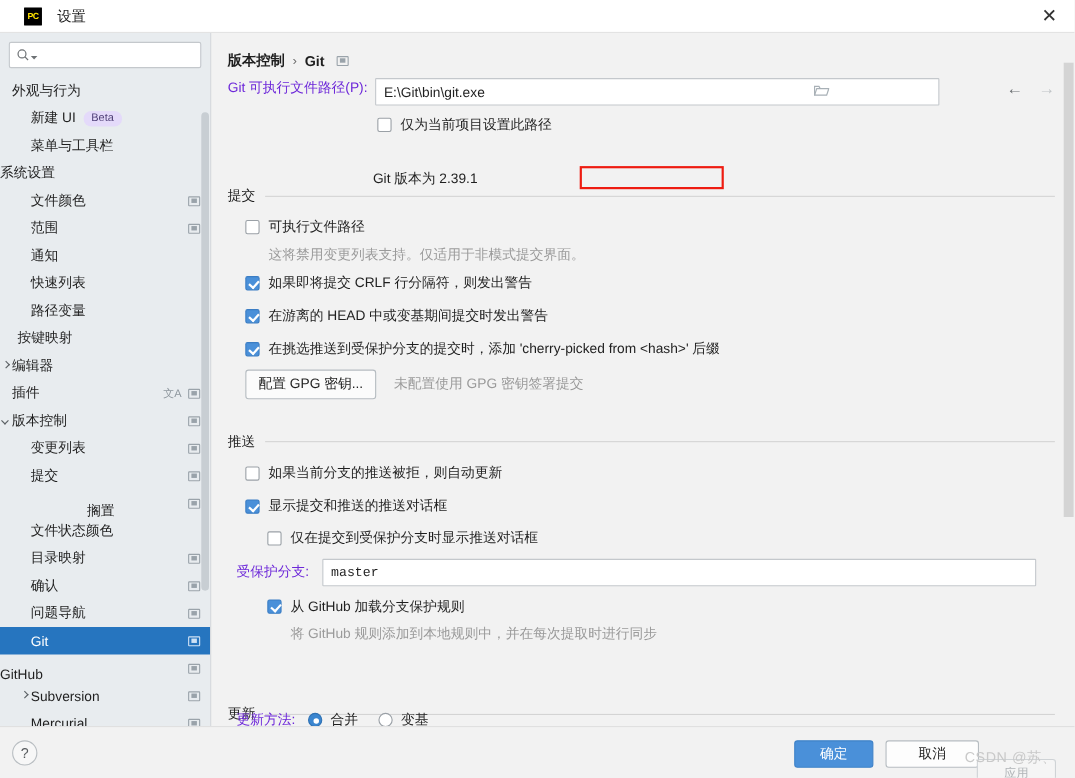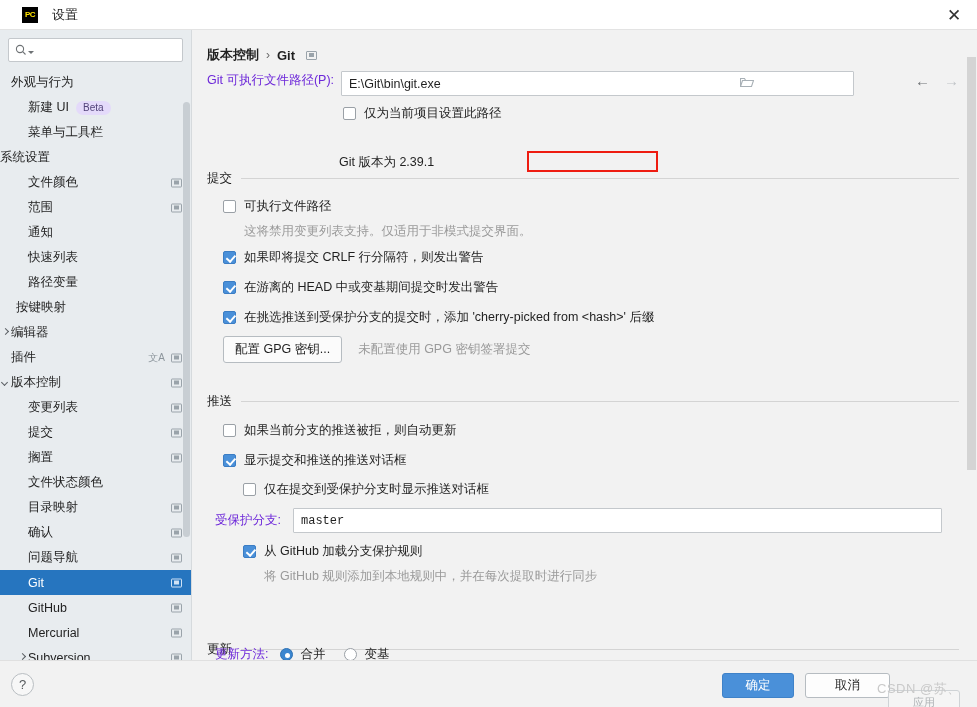--- a/index.html
+++ b/index.html
@@ -293,21 +293,21 @@
         <div class="node" style="padding-left: 28px;">
           <span class="arrow" style="margin-left: -11px;"></span>
           <span class="node-label">变更列表</span>
           <span class="mini-icon"></span>
         </div>
         <div class="node" style="padding-left: 28px;">
           <span class="arrow" style="margin-left: -11px;"></span>
           <span class="node-label">提交</span>
           <span class="mini-icon"></span>
         </div>
-        <div class="node" style="padding-left: 28px;">
+        <div class="node" style=" flex-direction: column;">
           <span class="arrow" style="margin-left: -11px;"></span>
           <span class="node-label">搁置</span>
           <span class="mini-icon"></span>
         </div>
         <div class="node" style="padding-left: 28px;">
           <span class="arrow" style="margin-left: -11px;"></span>
           <span class="node-label">文件状态颜色</span>
         </div>
         <div class="node" style="padding-left: 28px;">
           <span class="arrow" style="margin-left: -11px;"></span>
@@ -322,33 +322,33 @@
         <div class="node" style="padding-left: 28px;">
           <span class="arrow" style="margin-left: -11px;"></span>
           <span class="node-label">问题导航</span>
           <span class="mini-icon"></span>
         </div>
         <div class="node selected" style="padding-left: 28px;">
           <span class="arrow" style="margin-left: -11px;"></span>
           <span class="node-label">Git</span>
           <span class="mini-icon"></span>
         </div>
-        <div class="node" style="padding-left: 28px;">
+        <div class="node" style=" align-items: flex-end;">
           <span class="arrow" style="margin-left: -11px;"></span>
           <span class="node-label">GitHub</span>
-          <span class="mini-icon"></span>
-        </div>
-        <div class="node" style="padding-left: 28px;">
-          <span class="arrow" style="margin-left: -11px;"></span>
-          <span class="node-label">Mercurial</span>
           <span class="mini-icon"></span>
         </div>
         <div class="node" style="padding-left: 28px;">
           <span class="arrow right" style="margin-left: -11px;"></span>
           <span class="node-label">Subversion</span>
+          <span class="mini-icon"></span>
+        </div>
+        <div class="node" style="padding-left: 28px;">
+          <span class="arrow" style="margin-left: -11px;"></span>
+          <span class="node-label">Mercurial</span>
           <span class="mini-icon"></span>
         </div>
       </div>
     <div class="sb-scroll"></div>
   </div>
 
   <div class="content">
 
     <div class="breadcrumb">
       <span>版本控制</span>

